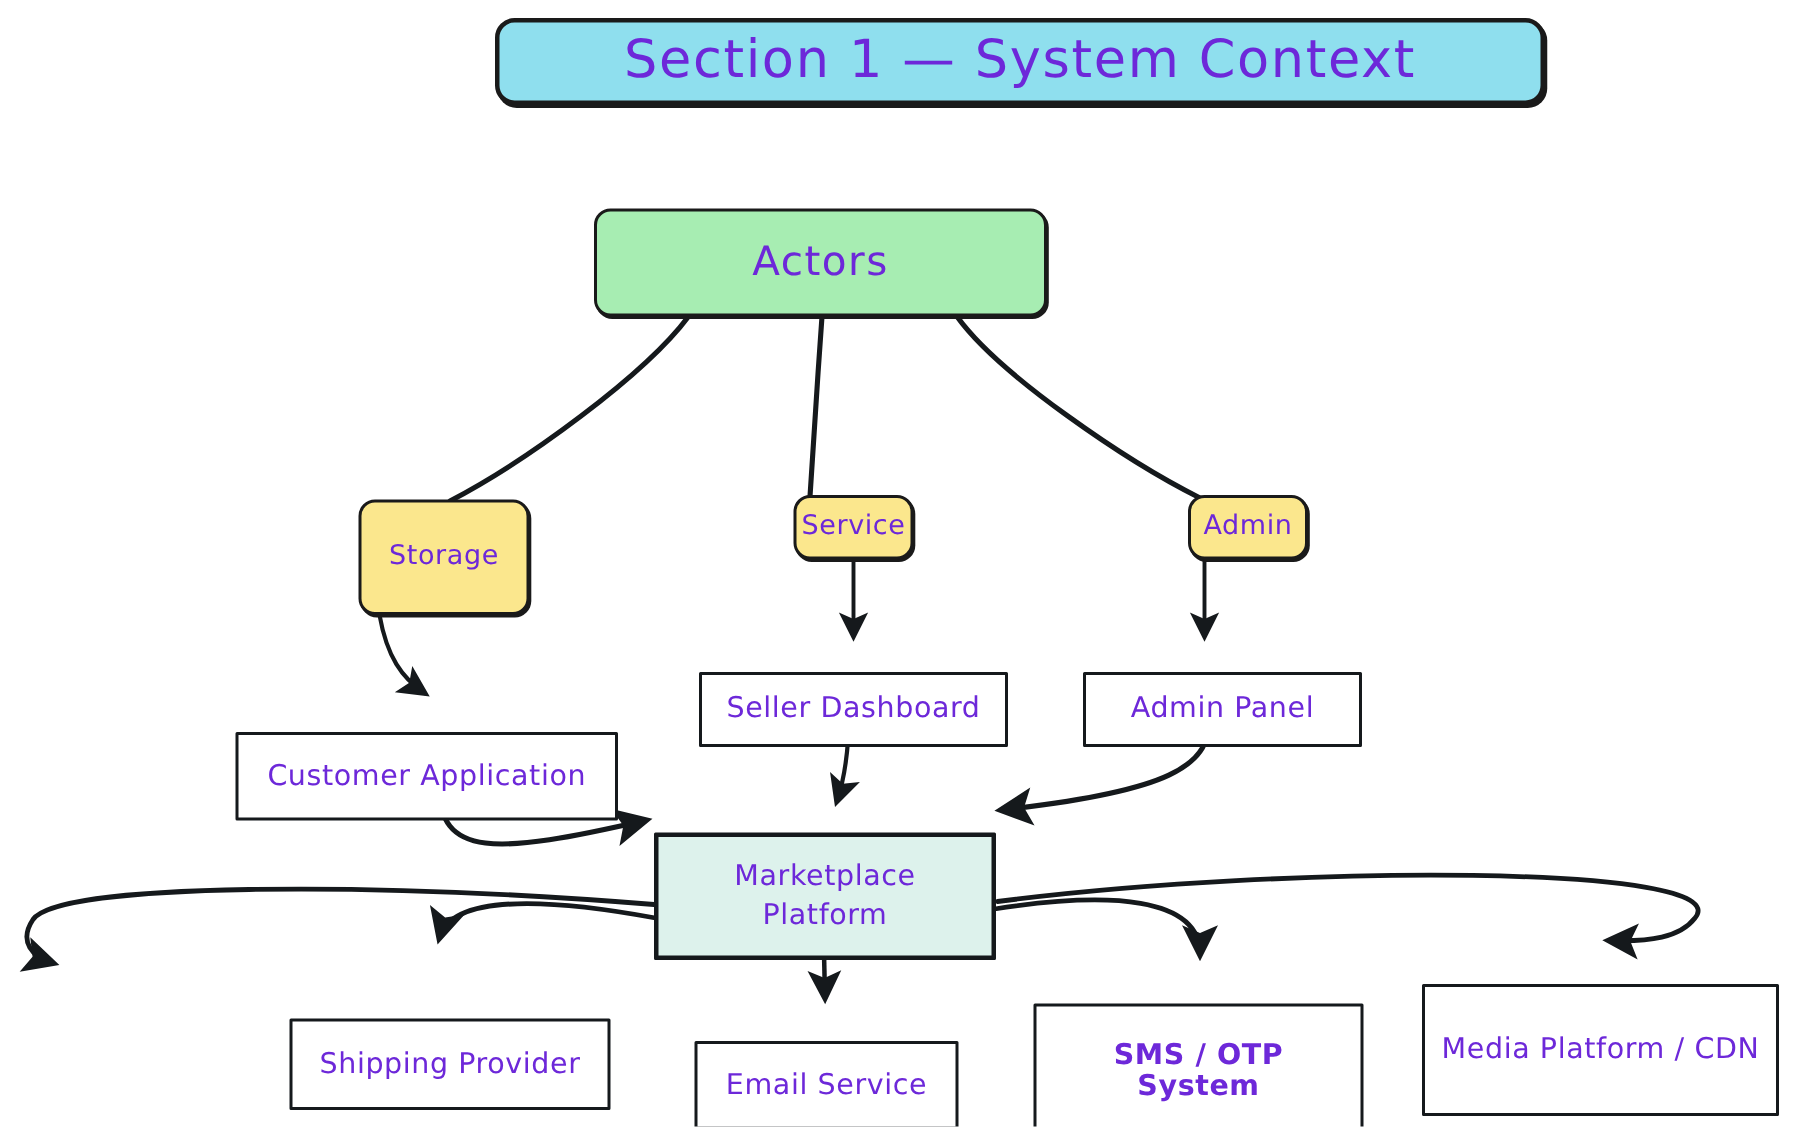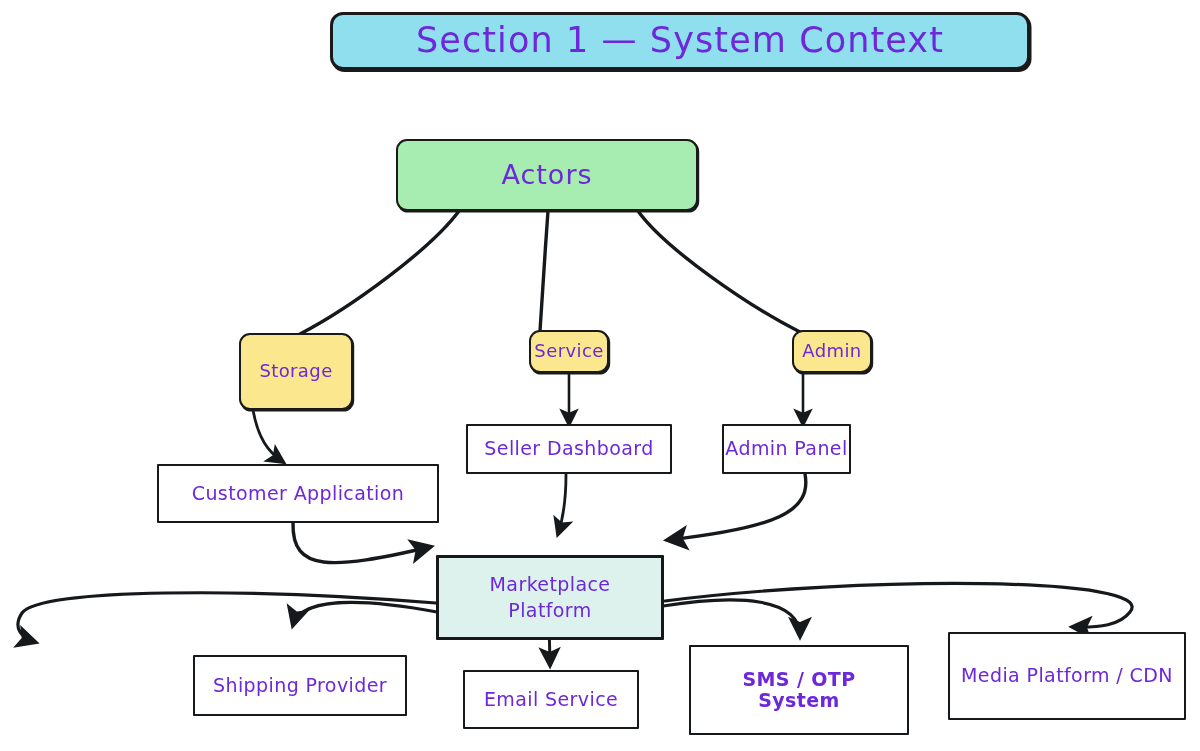--- a/index.html
+++ b/index.html
@@ -51,20 +51,21 @@
     border-radius: 11px;
     box-shadow: 1.2px 1.6px 0 #1a1a1a;
   }
   .group-node span { font-size: 27px; letter-spacing: 1px; }
   .actor-node span { font-size: 18px; }
   
   .rect-node {
     border: 2.4px solid #15191c;
     background: #ffffff;
     border-radius: 1px;
+    margin-top: 24px;
   }
   .rect-node span { font-size: 19px; }
   
   .platform-node {
     border: 3.2px solid #15191c;
     border-radius: 1px;
   }
   .platform-node span { font-size: 19px; line-height: 1.35; }
 </style>
 </head>
@@ -120,29 +121,29 @@
 </div>
 
 <div class="node rounded-node actor-node" style="left:529px; top:330px; width:80px; height:43px; background:#fbe78d;">
   <span>Service</span>
 </div>
 
 <div class="node rounded-node actor-node" style="left:763px; top:330px; width:80px; height:43px; background:#fbe78d;margin-left:29px;">
   <span>Admin</span>
 </div>
 
-<div class="node rect-node" style="left:157px; top:464px; width:282px; height:59px;text-align:center;">
+<div class="node rect-node" style="left:157px; top:464px; width:255px; height:59px;text-align:center;">
   <span>Customer Application</span>
 </div>
 
 <div class="node rect-node" style="left:466px; top:424px; width:206px; height:50px;">
   <span>Seller Dashboard</span>
 </div>
 
-<div class="node rect-node" style="left:722px; top:424px; width:129px; height:50px;">
+<div class="node rect-node" style="left:722px; top:424px; width:186px; height:50px;">
   <span>Admin Panel</span>
 </div>
 
 <div class="node platform-node" style="left:436px; top:555px; width:228px; height:85px; background:#ddf2ec;">
   <div>
     <span>Marketplace</span>
     <span>Platform</span>
   </div>
 </div>
 

